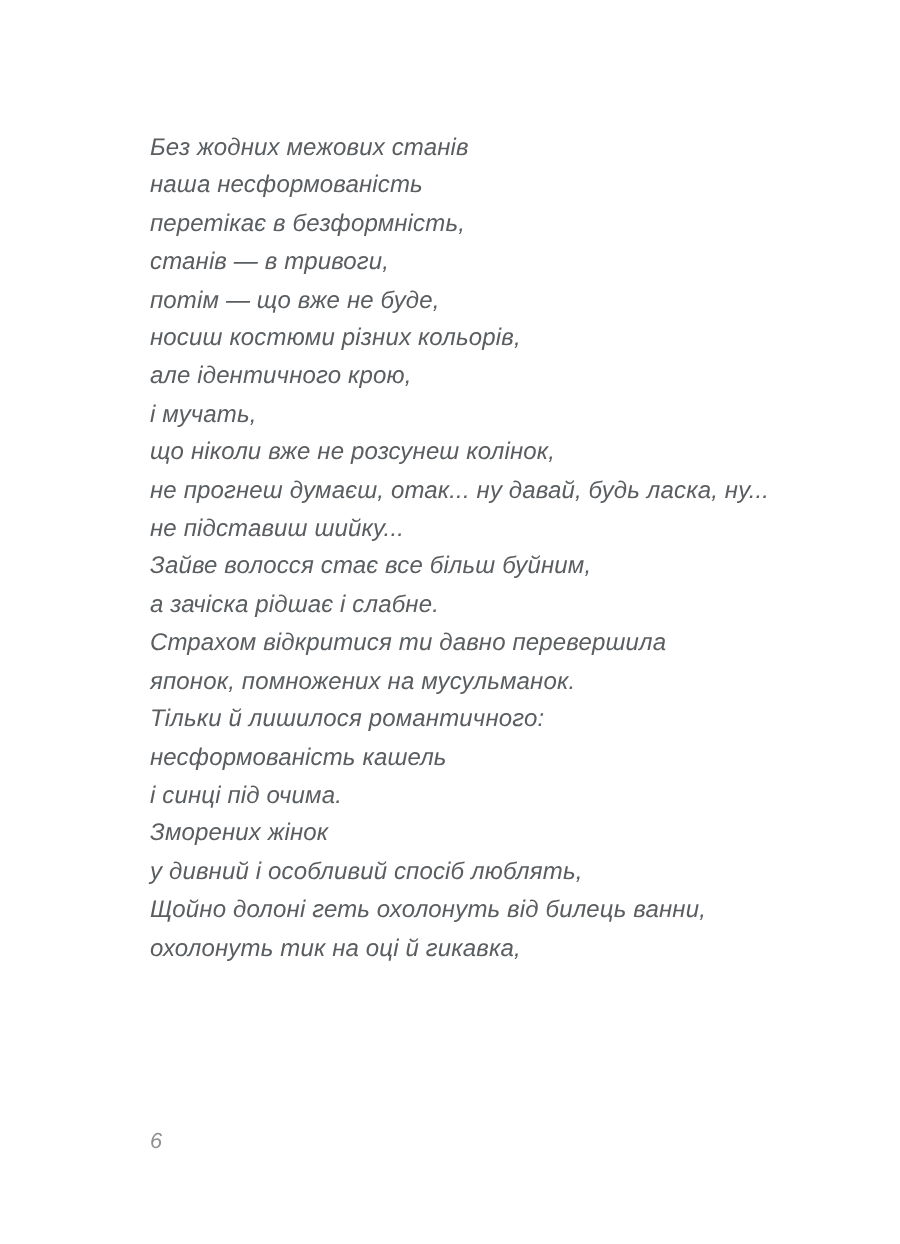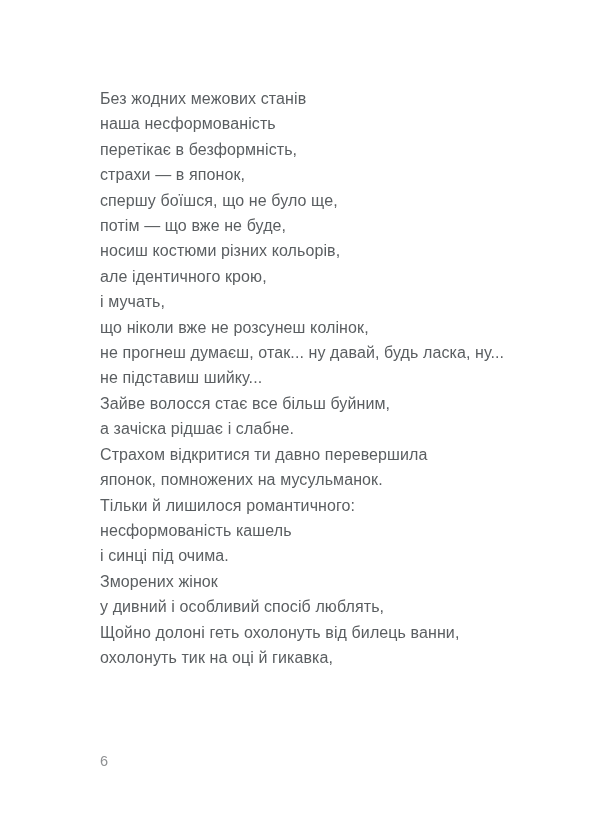--- a/index.html
+++ b/index.html
@@ -14,20 +14,21 @@
     position: relative;
     overflow: hidden;
   }
   .page {
     position: absolute;
     top: 0;
     left: 0;
     width: 564px;
     height: 829px;
     background: #ffffff;
+    font-style: italic;
   }
   .poem {
     position: absolute;
     top: 86px;
     left: 100px;
     right: 60px;
   }
   .poem-line {
     font-size: 16px;
     line-height: 25.4px;
@@ -44,22 +45,21 @@
   }
 </style>
 </head>
 <body>
 
 <div class="page">
   <div class="poem">
     <div class="poem-line">Без жодних межових станів</div>
     <div class="poem-line">наша несформованість</div>
     <div class="poem-line">перетікає в безформність,</div>
-    <div class="poem-line">страхи — в японок,</div>
-    <div class="poem-line">спершу боїшся, що не було ще,</div>
+    <div class="poem-line">станів — в тривоги,</div>
     <div class="poem-line">потім — що вже не буде,</div>
     <div class="poem-line">носиш костюми різних кольорів,</div>
     <div class="poem-line">але ідентичного крою,</div>
     <div class="poem-line">і мучать,</div>
     <div class="poem-line">що ніколи вже не розсунеш колінок,</div>
     <div class="poem-line">не прогнеш думаєш, отак... ну давай, будь ласка, ну...</div>
     <div class="poem-line">не підставиш шийку...</div>
     <div class="poem-line">Зайве волосся стає все більш буйним,</div>
     <div class="poem-line">а зачіска рідшає і слабне.</div>
     <div class="poem-line">Страхом відкритися ти давно перевершила</div>

